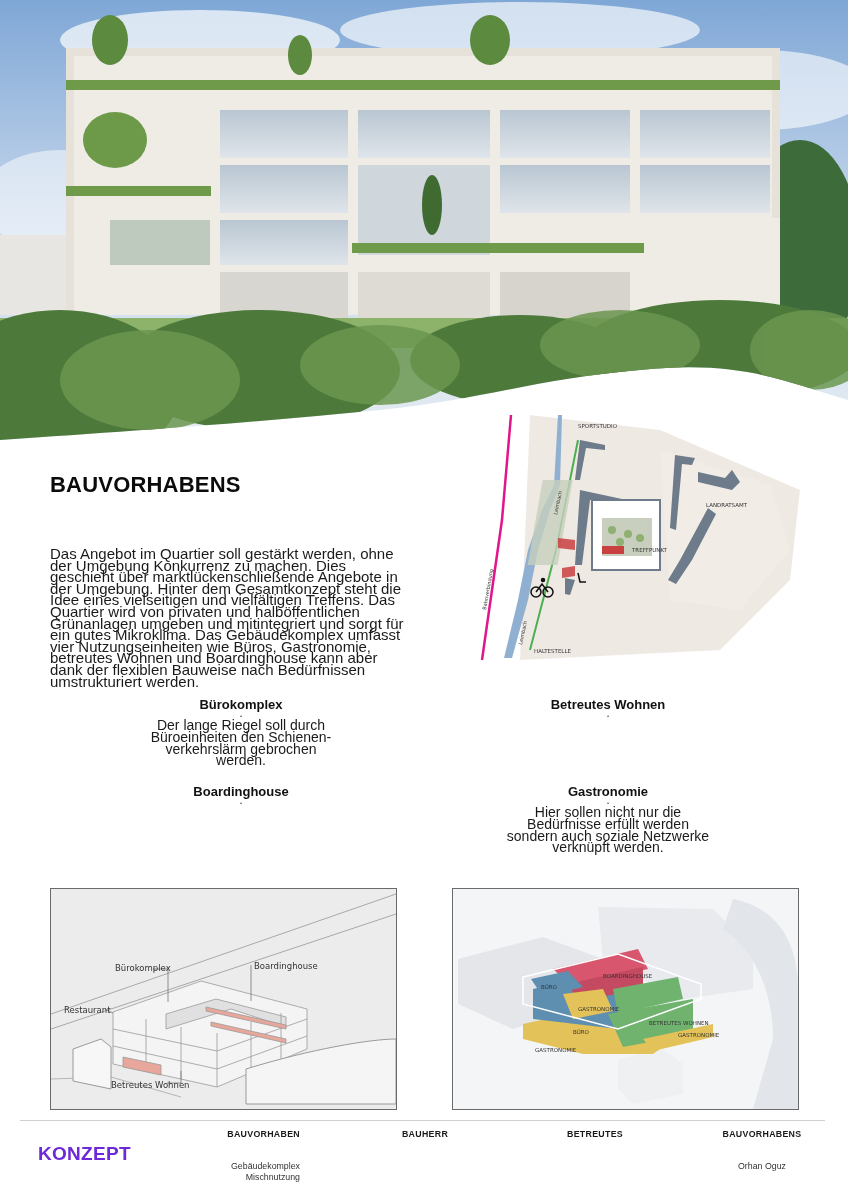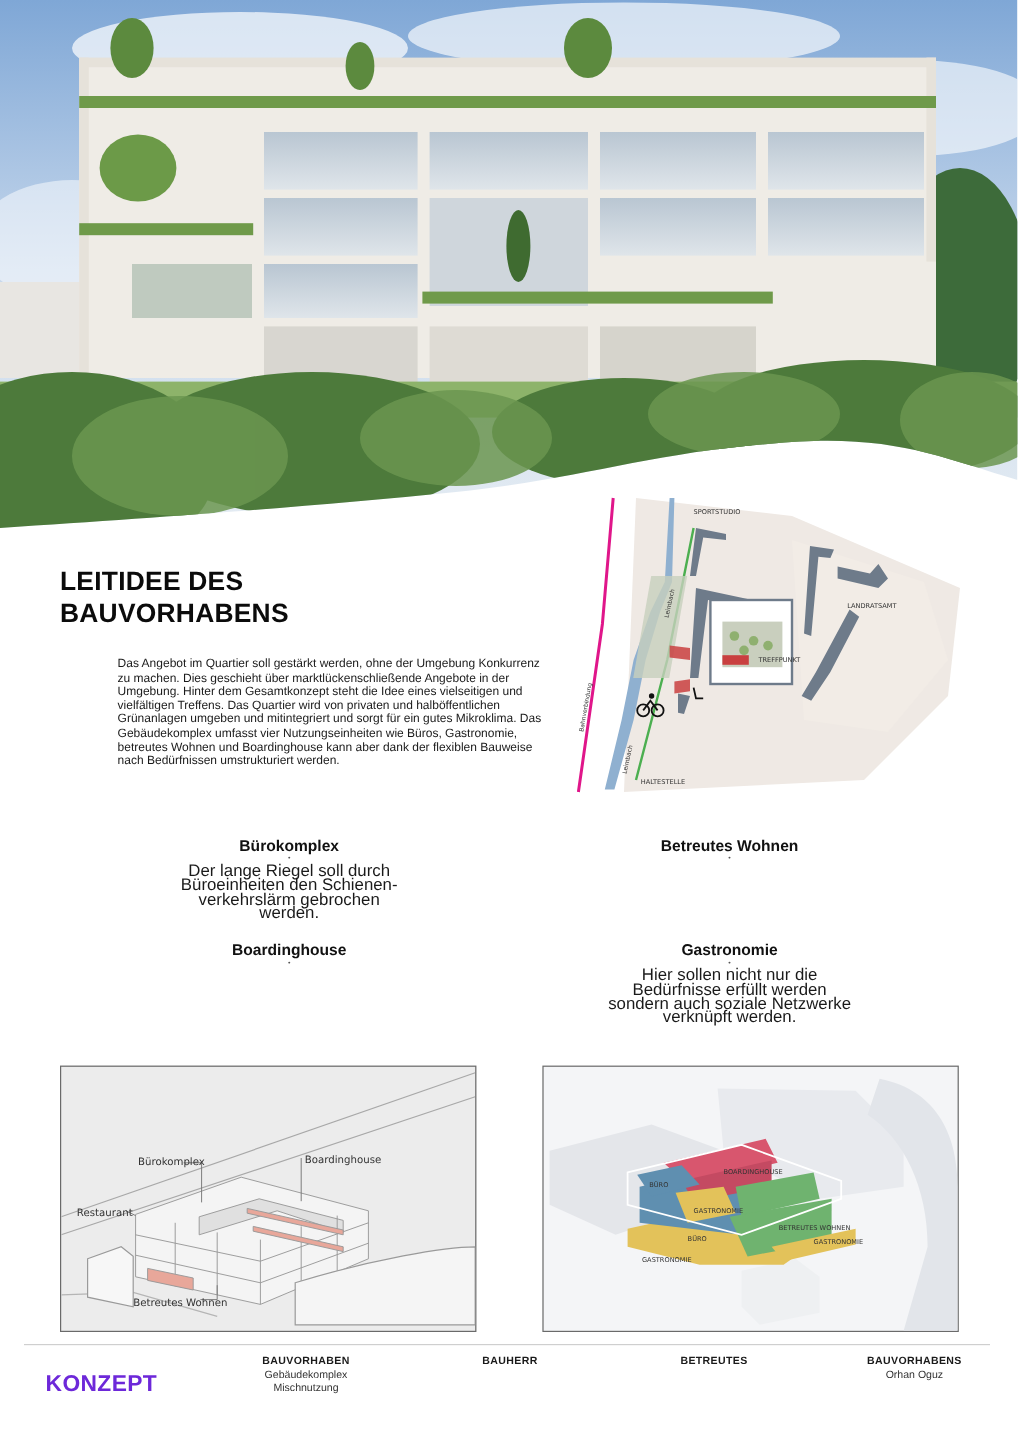--- a/index.html
+++ b/index.html
@@ -7,21 +7,21 @@
   body { font-family: "Liberation Sans", sans-serif; color: #111; position: relative; }
 
   
   .hero { position: absolute; left: 0; top: 0; width: 848px; height: 450px; overflow: hidden; }
   .hero svg { display: block; }
 
   
   .intro-title { position: absolute; left: 50px; top: 472px; width: 380px;
     font-size: 22px; font-weight: bold; line-height: 26px; letter-spacing: 0.2px; color: #0b0b0b; }
   .intro-body { position: absolute; left: 50px; top: 548px; width: 360px;
-    font-size: 10px; line-height: 11.6px; color: #1a1a1a; margin-left: 48px; }
+    font-size: 15px; line-height: 11.6px; color: #1a1a1a; }
 
   
   .siteplan { position: absolute; left: 470px; top: 410px; width: 340px; height: 260px; }
 
   
   .usage { position: absolute; width: 200px; text-align: center; }
   .usage h3 { font-size: 13px; font-weight: bold; color: #111; line-height: 16px; }
   .usage .dot { font-size: 6px; line-height: 6px; color: #555; }
   .usage p { font-size: 14px; line-height: 11.8px; color: #1a1a1a; margin-top: 1px; }
 
@@ -31,21 +31,21 @@
   .panel-left { left: 50px; background: #ececec; }
   .panel-right { left: 452px; background: #f4f5f7; }
   .panel svg { display: block; }
   .lbl { font-family: "DejaVu Sans", sans-serif; fill: #333; }
 
   
   .footer-rule { position: absolute; left: 20px; top: 1120px; width: 805px; height: 1px; background: #cfcfcf; }
   .footer-title { position: absolute; left: 38px; top: 1143px; font-size: 19px; font-weight: bold; color: #6d28d9; letter-spacing: 0.3px; }
   .fcol { position: absolute; top: 1129px; text-align: center; }
   .fcol h4 { font-size: 8.8px; font-weight: bold; color: #1a1a1a; letter-spacing: 0.3px; line-height: 11px; }
-  .fcol .lines { margin-top: 0; font-size: 8.8px; line-height: 10.8px; color: #333; }
+  .fcol .lines { margin-top: 21px; font-size: 8.8px; line-height: 10.8px; color: #333; }
 </style>
 </head>
 <body>
 
 <div class="hero">
   <svg width="848" height="450" viewBox="0 0 848 450">
     <defs>
       <linearGradient id="sky" x1="0" y1="0" x2="0" y2="1">
         <stop offset="0" stop-color="#7fa7d6"></stop>
         <stop offset="0.5" stop-color="#c7d8ec"></stop>
@@ -119,21 +119,20 @@
         <ellipse cx="150" cy="380" rx="90" ry="50"></ellipse>
         <ellipse cx="380" cy="365" rx="80" ry="40"></ellipse>
         <ellipse cx="620" cy="345" rx="80" ry="35"></ellipse>
         <ellipse cx="810" cy="350" rx="60" ry="40"></ellipse>
       </g>
     </g>
   </svg>
 </div>
 
 <div class="intro-title">
-  <div>LEITIDEE DES</div>
   <div>BAUVORHABENS</div>
 </div>
 <p class="intro-body">Das Angebot im Quartier soll gestärkt werden, ohne der Umgebung Konkurrenz zu machen. Dies geschieht über marktlückenschließende Angebote in der Umgebung. Hinter dem Gesamtkonzept steht die Idee eines vielseitigen und vielfältigen Treffens. Das Quartier wird von privaten und halböffentlichen Grünanlagen umgeben und mitintegriert und sorgt für ein gutes Mikroklima. Das Gebäudekomplex umfasst vier Nutzungseinheiten wie Büros, Gastronomie, betreutes Wohnen und Boardinghouse kann aber dank der flexiblen Bauweise nach Bedürfnissen umstrukturiert werden.</p>
 
 <div class="siteplan">
   <svg width="340" height="260" viewBox="0 0 340 260">
 
     <path d="M60 5 L190 20 L330 80 L320 170 L250 240 L50 250 Z" fill="#efe9e4"></path>
     <path d="M190 40 L300 75 L320 140 L270 200 L200 190 Z" fill="#f2ece6"></path>
 
@@ -272,21 +271,21 @@
     <text class="lbl" x="196" y="136" font-size="5.5">BETREUTES WOHNEN</text>
     <text class="lbl" x="225" y="148" font-size="5.5">GASTRONOMIE</text>
     <text class="lbl" x="120" y="145" font-size="5.5">BÜRO</text>
     <text class="lbl" x="82" y="163" font-size="5.5">GASTRONOMIE</text>
   </svg>
 </div>
 
 <div class="footer-rule"></div>
 <div class="footer-title">KONZEPT</div>
 
-<div class="fcol" style="left:200px; width:110px;">
+<div class="fcol" style="left:190px; width:110px;text-align:right;">
   <h4>BAUVORHABEN</h4>
   <div class="lines">
     <div>Gebäudekomplex</div>
     <div>Mischnutzung</div>
   </div>
 </div>
 <div class="fcol" style="left:380px; width:90px;">
   <h4>BAUHERR</h4>
 </div>
 <div class="fcol" style="left:520px; width:150px;">

